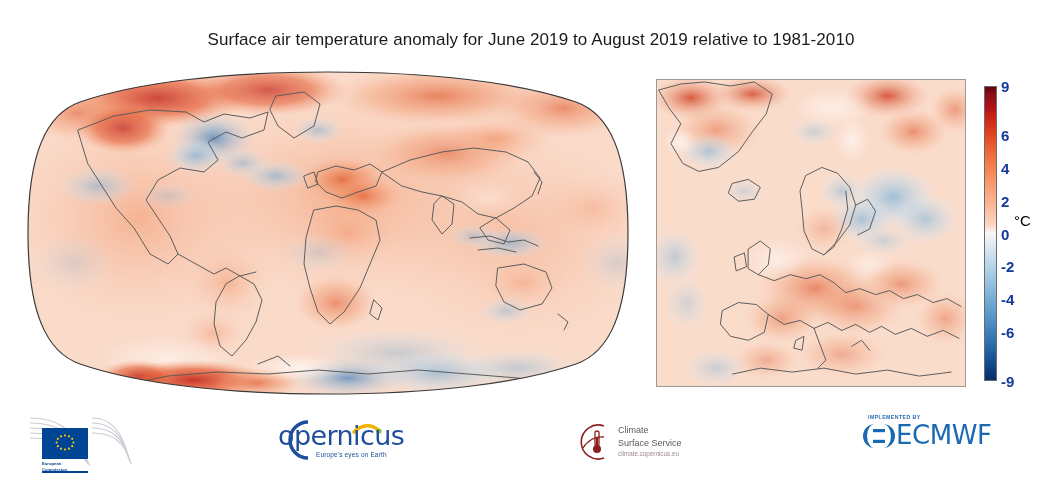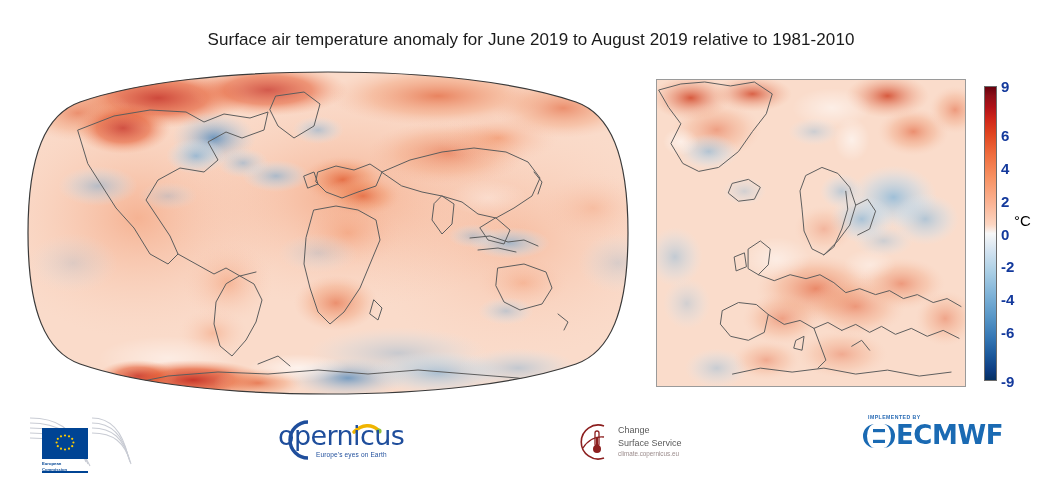--- a/index.html
+++ b/index.html
@@ -51,21 +51,21 @@
            letter-spacing:.15px;}
 
   .c3s-wrap{position:absolute;left:570px;top:12px;width:160px;height:48px;}
   .c3s-txt{position:absolute;left:48px;top:8px;font-size:9px;color:#5a5a5a;
            line-height:1.45;}
   .c3s-url{position:absolute;left:48px;top:34px;font-size:6.3px;color:#9a8b8b;}
 
   .ecm-wrap{position:absolute;left:862px;top:10px;width:150px;height:50px;}
   .ecm-imp{position:absolute;left:6px;top:0;font-size:5.2px;color:#2a6cb5;
            letter-spacing:.45px;font-weight:bold;}
-  .ecm-name{position:absolute;left:34px;top:8px;font-size:26px;font-weight:bold;
+  .ecm-name{position:absolute;left:34px;top:8px;font-size:26px;font-weight:normal;
             color:#1a6ab3;letter-spacing:-.4px;line-height:1;
             font-family:"DejaVu Sans",sans-serif;text-align:center;}
 </style>
 </head>
 <body>
 
 <div id="title">Surface air temperature anomaly for June 2019 to August 2019 relative to 1981-2010</div>
 
 <div id="world">
 <svg viewBox="0 0 620 330" xmlns="http://www.w3.org/2000/svg">
@@ -394,21 +394,21 @@
 
   <div class="c3s-wrap">
     <svg width="46" height="44" viewBox="0 0 46 44" style="position:absolute;left:0;top:4px;">
       <path d="M34,6 A17,17 0 1,0 34,38" fill="none" stroke="#8c1f1f" stroke-width="1.6"></path>
       <path d="M13,28 C18,20 26,16 34,17" fill="none" stroke="#8c1f1f" stroke-width="1.3"></path>
       <rect x="25" y="11" width="4" height="15" rx="2" fill="none" stroke="#8c1f1f" stroke-width="1.3"></rect>
       <circle cx="27" cy="29" r="4" fill="#8c1f1f"></circle>
       <rect x="26" y="18" width="2" height="9" fill="#8c1f1f"></rect>
     </svg>
     <div class="c3s-txt">
-      <span>Change</span><br>
+      <span>Climate</span><br>
       <span>Surface Service</span>
     </div>
     <div class="c3s-url">climate.copernicus.eu</div>
   </div>
 
   <div class="ecm-wrap">
     <div class="ecm-imp">IMPLEMENTED BY</div>
     <svg width="34" height="26" viewBox="0 0 34 26" style="position:absolute;left:0;top:9px;">
       <g fill="#1a6ab3">
         <path d="M13,1 A12,12 0 0,0 13,25 A8,12 0 0,1 13,1 Z"></path>

